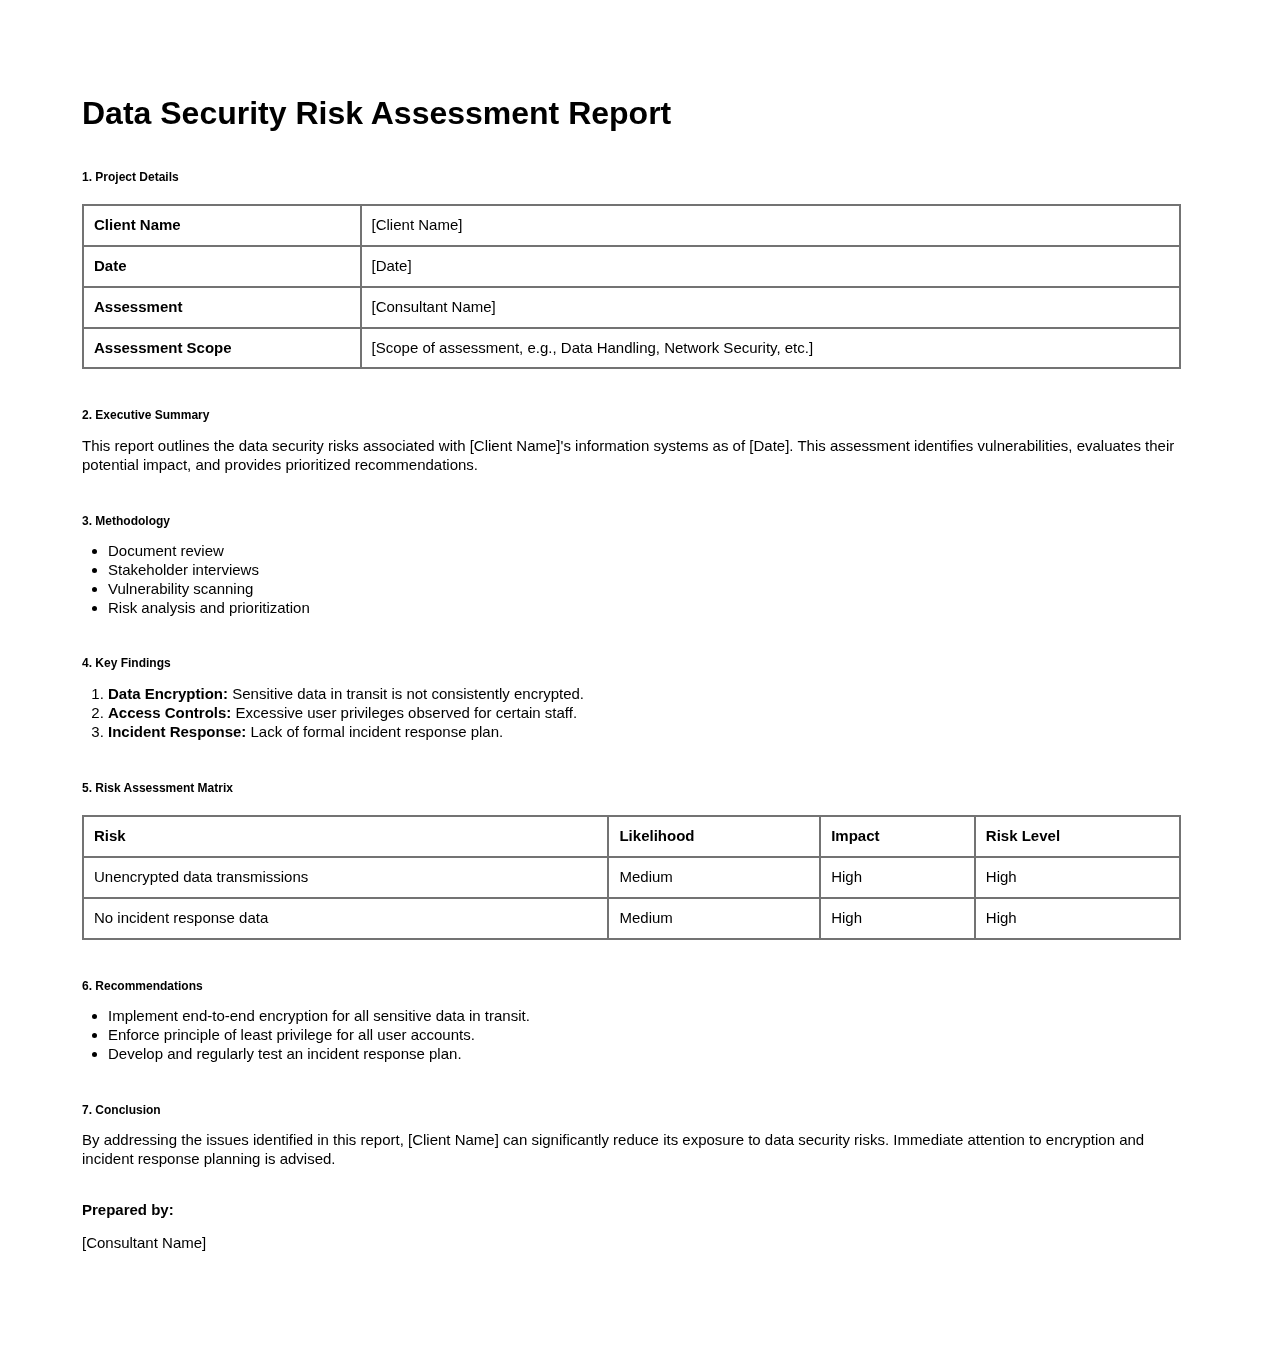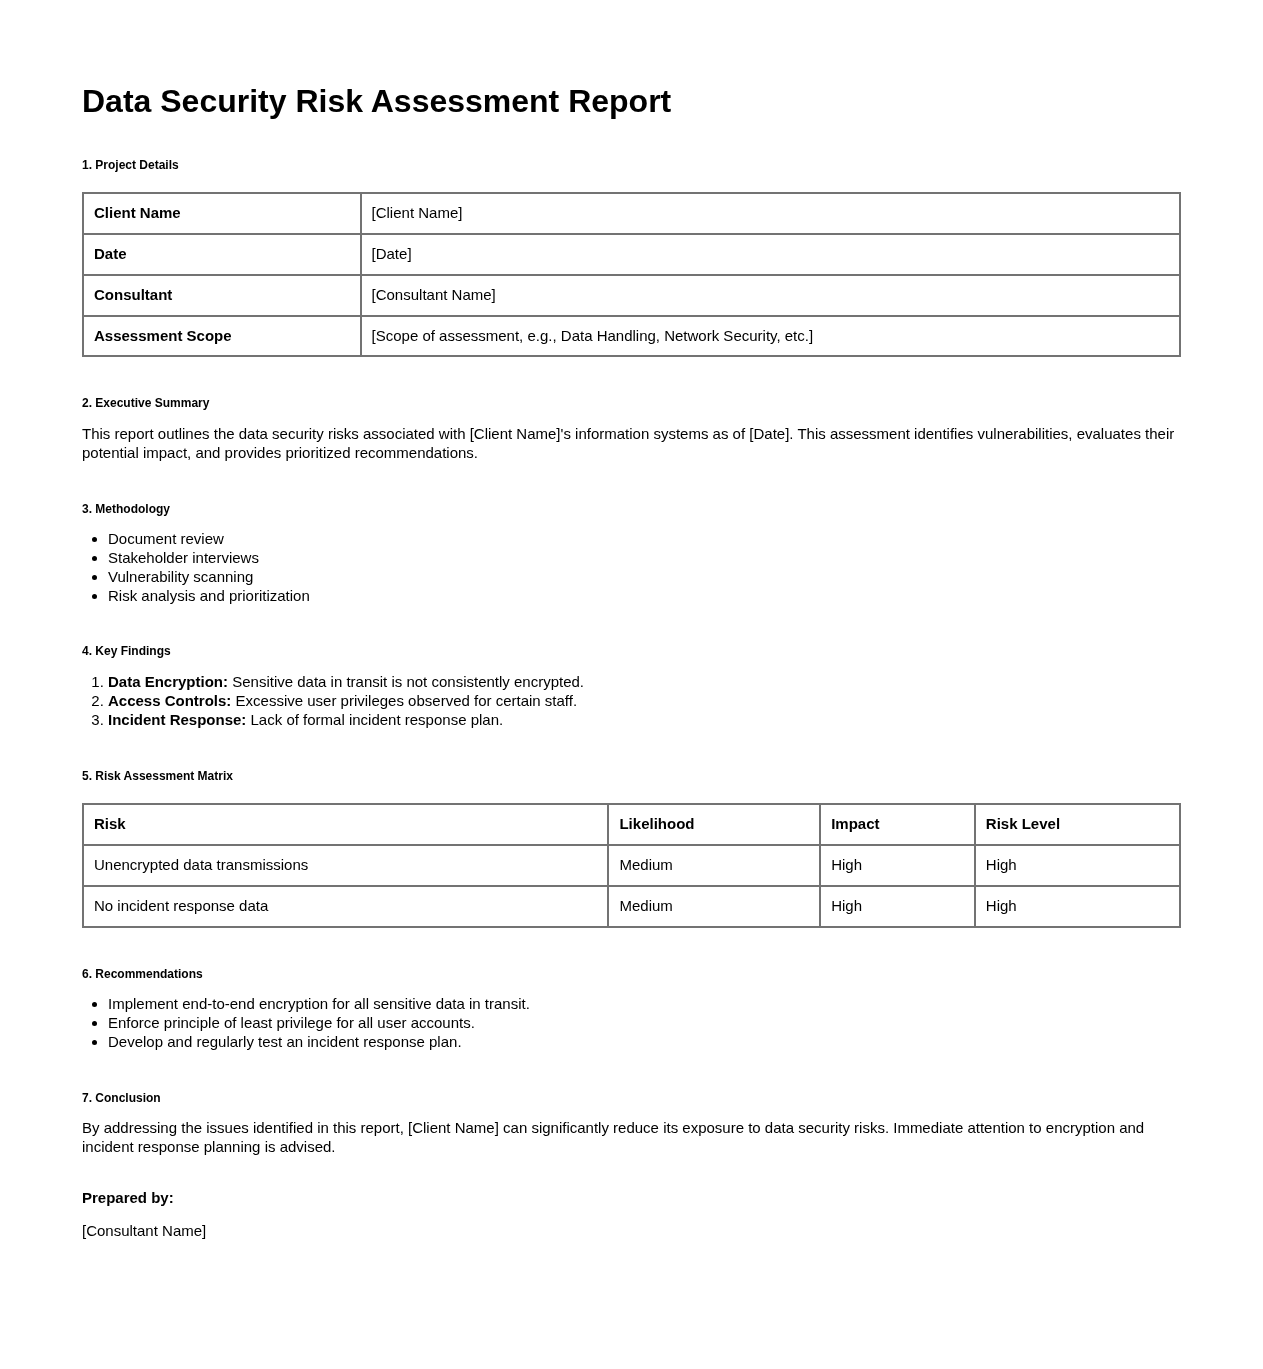--- a/index.html
+++ b/index.html
@@ -9,21 +9,21 @@
     color: #000000;
     font-family: "Liberation Sans", "DejaVu Sans", sans-serif;
     font-size: 15px;
     line-height: 1.25;
   }
   body { width: 1263px; height: 1369px; overflow: hidden; }
 
   .page {
     box-sizing: border-box;
     width: 1099px;
-    margin: 4px 82px;
+    margin: 16px 82px;
     padding-top: 81px;
     height: 1303px;
     overflow: hidden;
   }
 
   h1.doc-title {
     font-size: 32px;
     font-weight: bold;
     margin: 0 0 40px 0;
     line-height: 1.05;
@@ -90,21 +90,21 @@
     <tbody>
       <tr>
         <td class="label-cell">Client Name</td>
         <td>[Client Name]</td>
       </tr>
       <tr>
         <td class="label-cell">Date</td>
         <td>[Date]</td>
       </tr>
       <tr>
-        <td class="label-cell">Consultant</td>
+        <td class="label-cell">Assessment</td>
         <td>[Consultant Name]</td>
       </tr>
       <tr>
         <td class="label-cell">Assessment Scope</td>
         <td>[Scope of assessment, e.g., Data Handling, Network Security, etc.]</td>
       </tr>
     </tbody>
   </table>
 
   <h2 class="section-heading">2. Executive Summary</h2>

